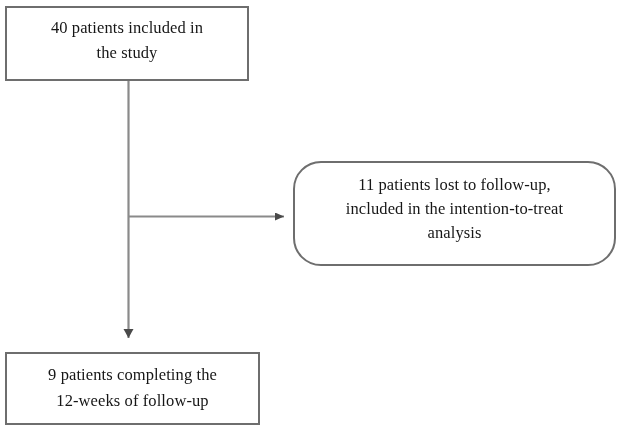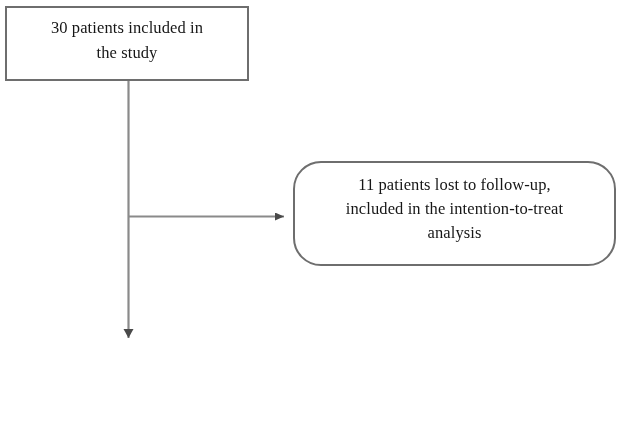--- a/index.html
+++ b/index.html
@@ -101,24 +101,28 @@
     <g>
       <line x1="128.5" y1="81" x2="128.5" y2="338" stroke="#8a8a8a" stroke-width="2.2" marker-end="url(#arrow-down)"></line>
     </g>
 
     <g>
       <line x1="128.5" y1="216.5" x2="284" y2="216.5" stroke="#8a8a8a" stroke-width="2.2" marker-end="url(#arrow-right)"></line>
     </g>
   </svg>
 
   <div class="node" id="node-enrolled">
-    <span class="node-text">30 patients included in
+    <span class="node-text">40 patients included in
 the study</span>
   </div>
 
   <div class="node" id="node-lost">
     <span class="node-text">11 patients lost to follow-up,
 included in the intention-to-treat
 analysis</span>
   </div>
 
+  <div class="node" id="node-completed">
+    <span class="node-text">9 patients completing the
+12-weeks of follow-up</span>
+  </div>
 
 </div>
 
 </body></html>

